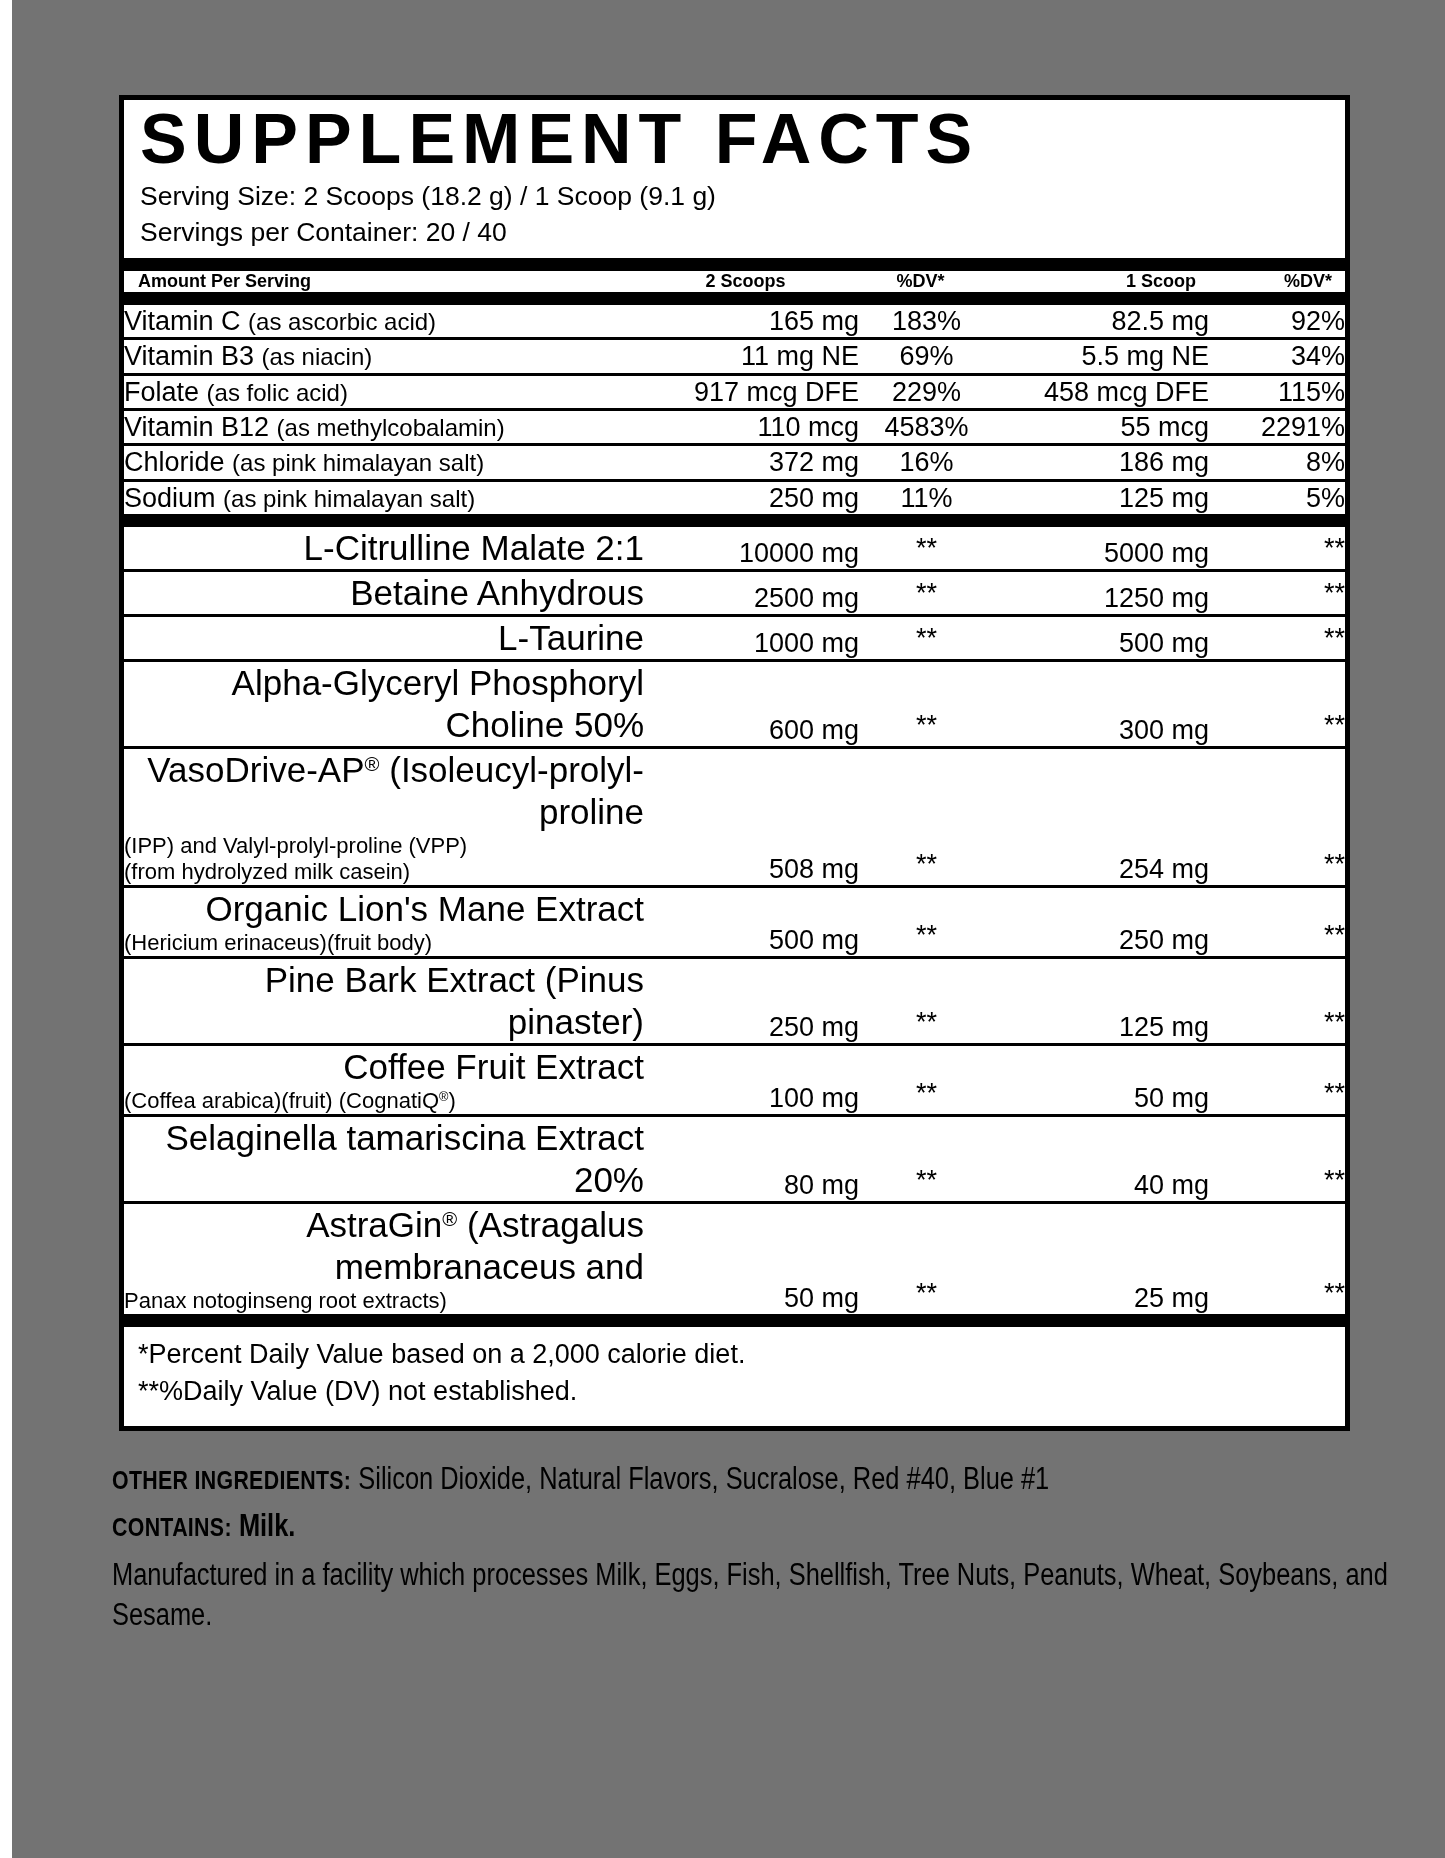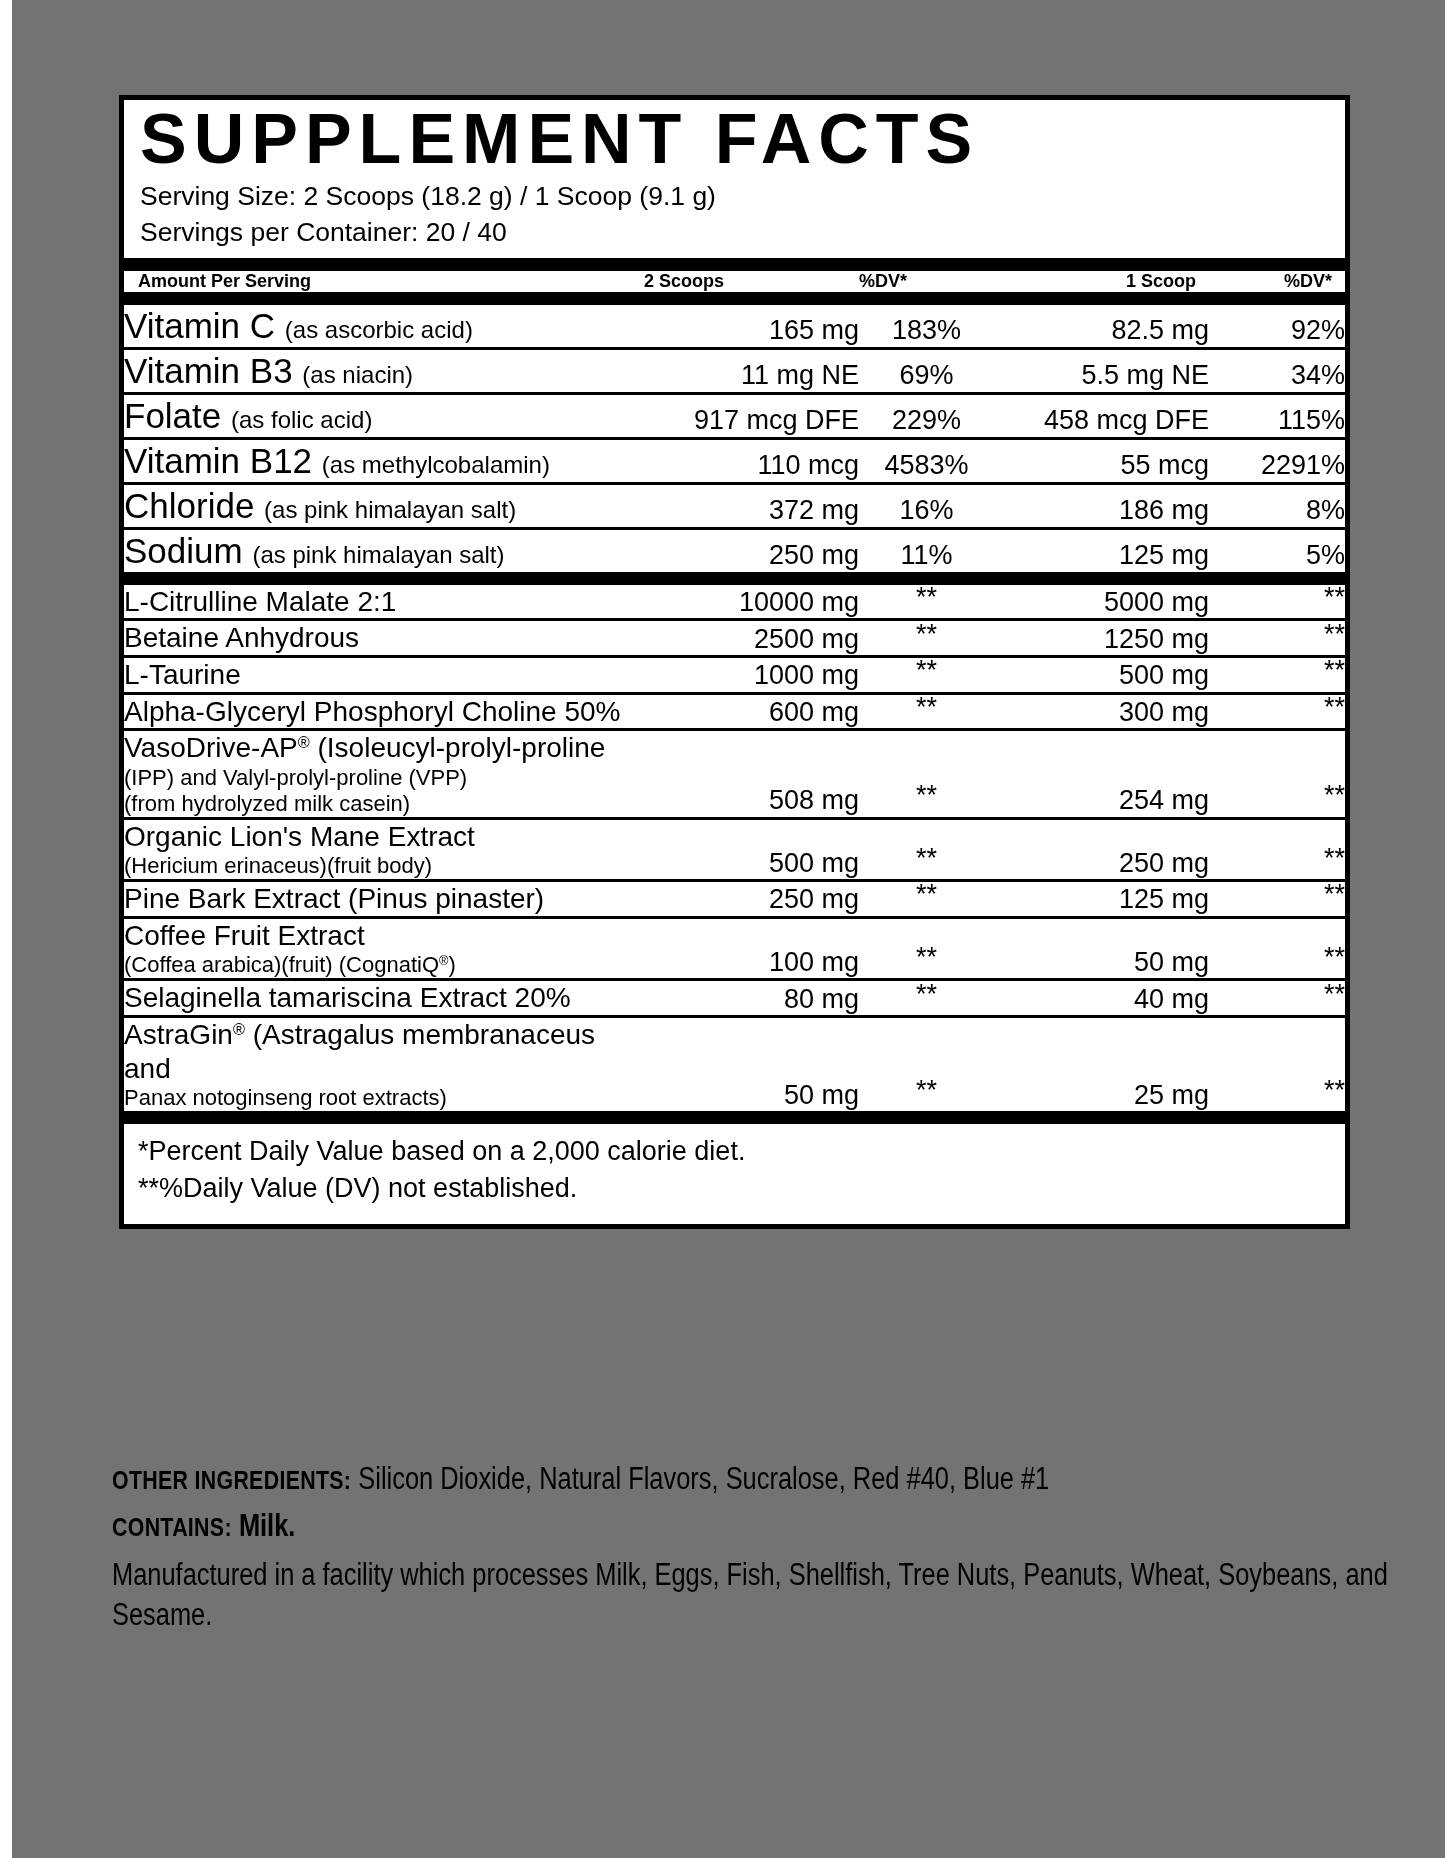--- a/index.html
+++ b/index.html
@@ -80,49 +80,50 @@
     vertical-align: bottom;
   }
 
   .hdr-row th {
     font-size: 18px;
     font-weight: bold;
     padding: 5px 0 7px 0;
     white-space: nowrap;
   }
   .hdr-row th.name  { text-align: left;  padding-left: 14px; }
-  .hdr-row th.num   { text-align: left; padding-right: 12px; }
+  .hdr-row th.num   { text-align: center; padding-right: 12px; }
   .hdr-row th.numb  { text-align: right; padding-right: 13px; }
 
   tr.drow > td {
     border-top: 3px solid #000;
     font-size: 27px;
     line-height: 1.2;
   }
   tr.drow.first > td { border-top: 0; }
 
   td.nm {
     text-align: left;
     padding: 6px 6px 7px 14px;
   }
   td.nm .sub {
     font-size: 24px;
   }
   td.nm .lead {
-    font-size: 35px;
+    font-size: 27px;
   }
   td.nm .ln2 {
     display: block;
     font-size: 22px;
     line-height: 1.18;
   }
   td.nm .ln1 {
     display: block;
-    font-size: 28px;
+    font-size: 35px;
     line-height: 1.2;
+    text-align: right;
   }
   sup.reg {
     font-size: 0.58em;
     vertical-align: 0.55em;
     line-height: 0;
   }
 
   td.val {
     text-align: right;
     padding: 6px 12px 7px 0;

